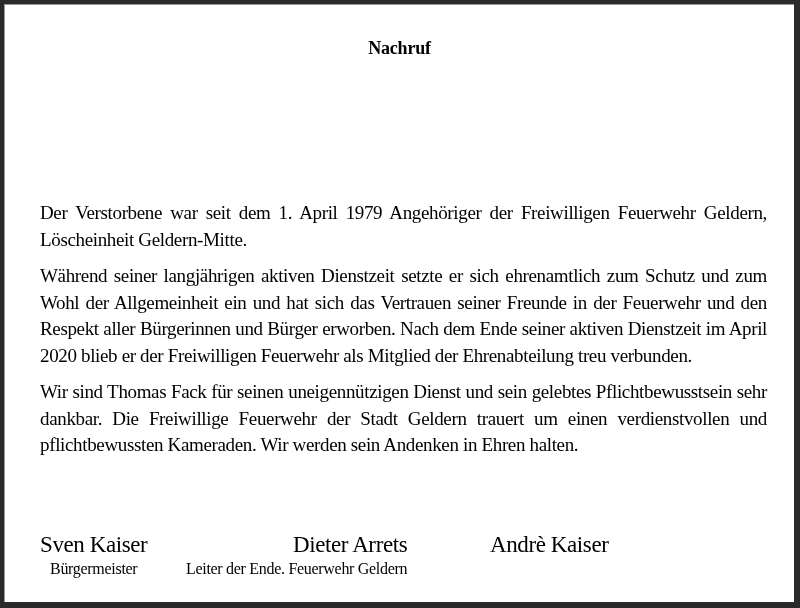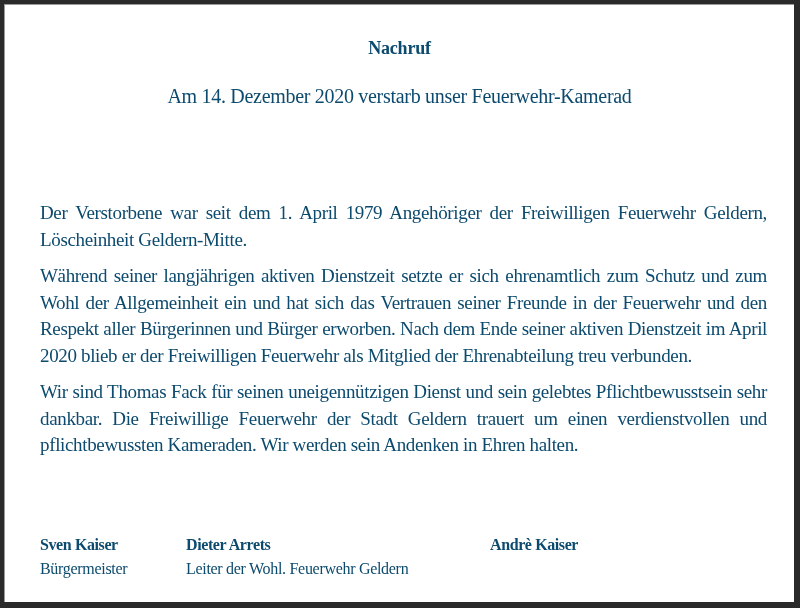--- a/index.html
+++ b/index.html
@@ -13,21 +13,21 @@
     .page {
       position: absolute;
       left: 4px;
       top: 4px;
       width: 790px;
       height: 598px;
       background: #ffffff;
       border-top: 1px solid #9a9a9a;
       border-left: 1px solid #9a9a9a;
       box-sizing: border-box;
-      color: #0c4a6e;
+      color: #000000;
       font-family: "Liberation Serif", "DejaVu Serif", serif;
     }
     .heading {
       position: absolute;
       left: 0;
       width: 100%;
       text-align: center;
     }
     .nachruf {
       top: 33px;
@@ -64,57 +64,57 @@
       top: 528px;
       left: 35px;
       width: 730px;
       height: 50px;
     }
     .signer {
       position: absolute;
       top: 0;
     }
     .signer .sname {
-      font-size: 16px;
-      font-weight: bold;
+      font-size: 23px;
+      font-weight: normal;
       letter-spacing: -0.4px;
       line-height: 24px;
       display: block;
+      text-align: right;
     }
     .signer .srole {
       font-size: 16px;
       letter-spacing: -0.3px;
       line-height: 24px;
       display: block;
       white-space: nowrap;
       text-align: center;
     }
     .s1 { left: 0; }
     .s2 { left: 146px; }
     .s3 { left: 450px; }
   </style>
 </head>
 <body>
 
 <div class="page">
   <div class="heading nachruf">Nachruf</div>
-  <div class="heading intro">Am 14. Dezember 2020 verstarb unser Feuerwehr-Kamerad</div>
 
   <div class="body">
     <p>Der Verstorbene war seit dem 1. April 1979 Angehöriger der Freiwilligen Feuerwehr Geldern, Löscheinheit Geldern-Mitte.</p>
     <p>Während seiner langjährigen aktiven Dienstzeit setzte er sich ehrenamtlich zum Schutz und zum Wohl der Allgemeinheit ein und hat sich das Vertrauen seiner Freunde in der Feuerwehr und den Respekt aller Bürgerinnen und Bürger erworben. Nach dem Ende seiner aktiven Dienstzeit im April 2020 blieb er der Freiwilligen Feuerwehr als Mitglied der Ehrenabteilung treu verbunden.</p>
     <p>Wir sind Thomas Fack für seinen uneigennützigen Dienst und sein gelebtes Pflicht­bewusstsein sehr dankbar. Die Freiwillige Feuerwehr der Stadt Geldern trauert um einen verdienstvollen und pflichtbewussten Kameraden. Wir werden sein Andenken in Ehren halten.</p>
   </div>
 
   <div class="signers">
     <div class="signer s1">
       <span class="sname">Sven Kaiser</span>
       <span class="srole">Bürgermeister</span>
     </div>
     <div class="signer s2">
       <span class="sname">Dieter Arrets</span>
-      <span class="srole">Leiter der Wohl. Feuerwehr Geldern</span>
+      <span class="srole">Leiter der Ende. Feuerwehr Geldern</span>
     </div>
     <div class="signer s3">
       <span class="sname">Andrè Kaiser</span>
     </div>
   </div>
 </div>
 
 </body></html>

